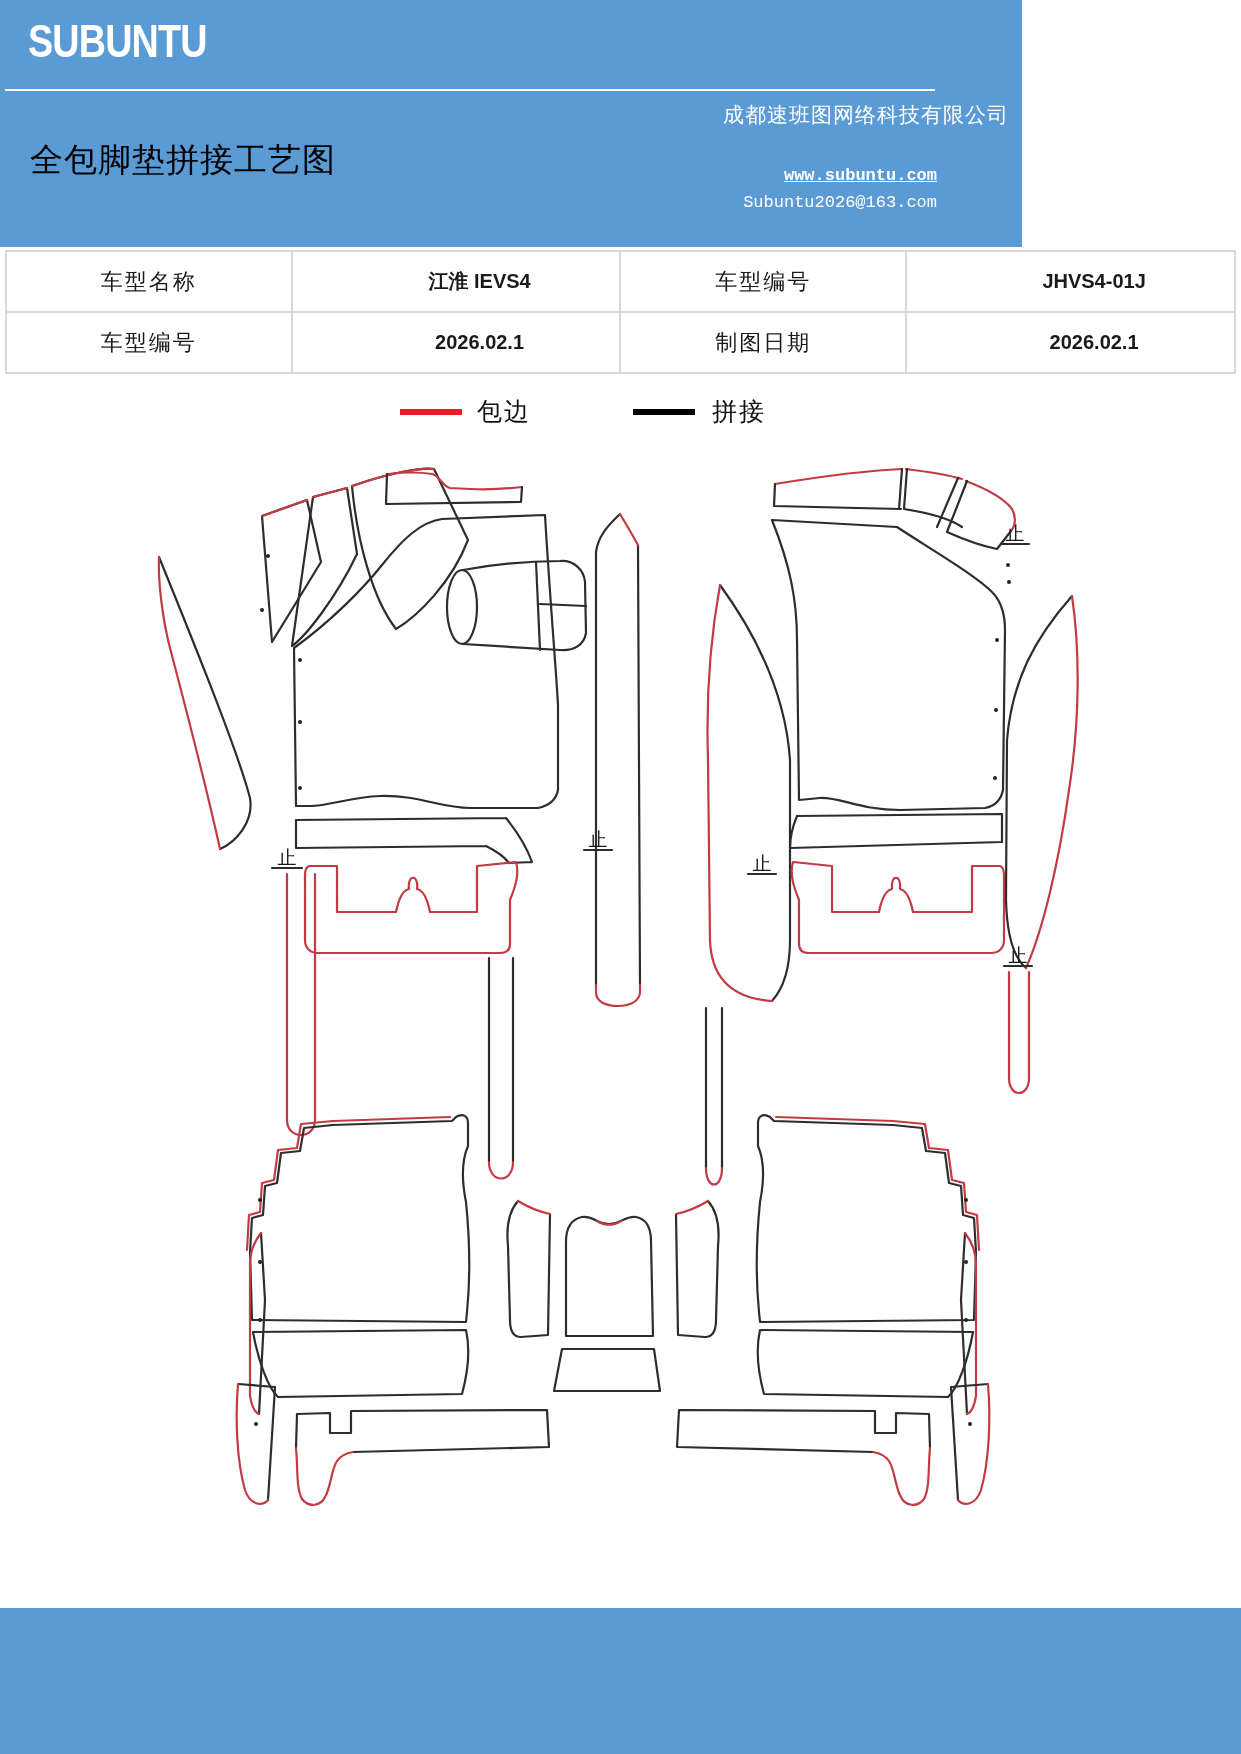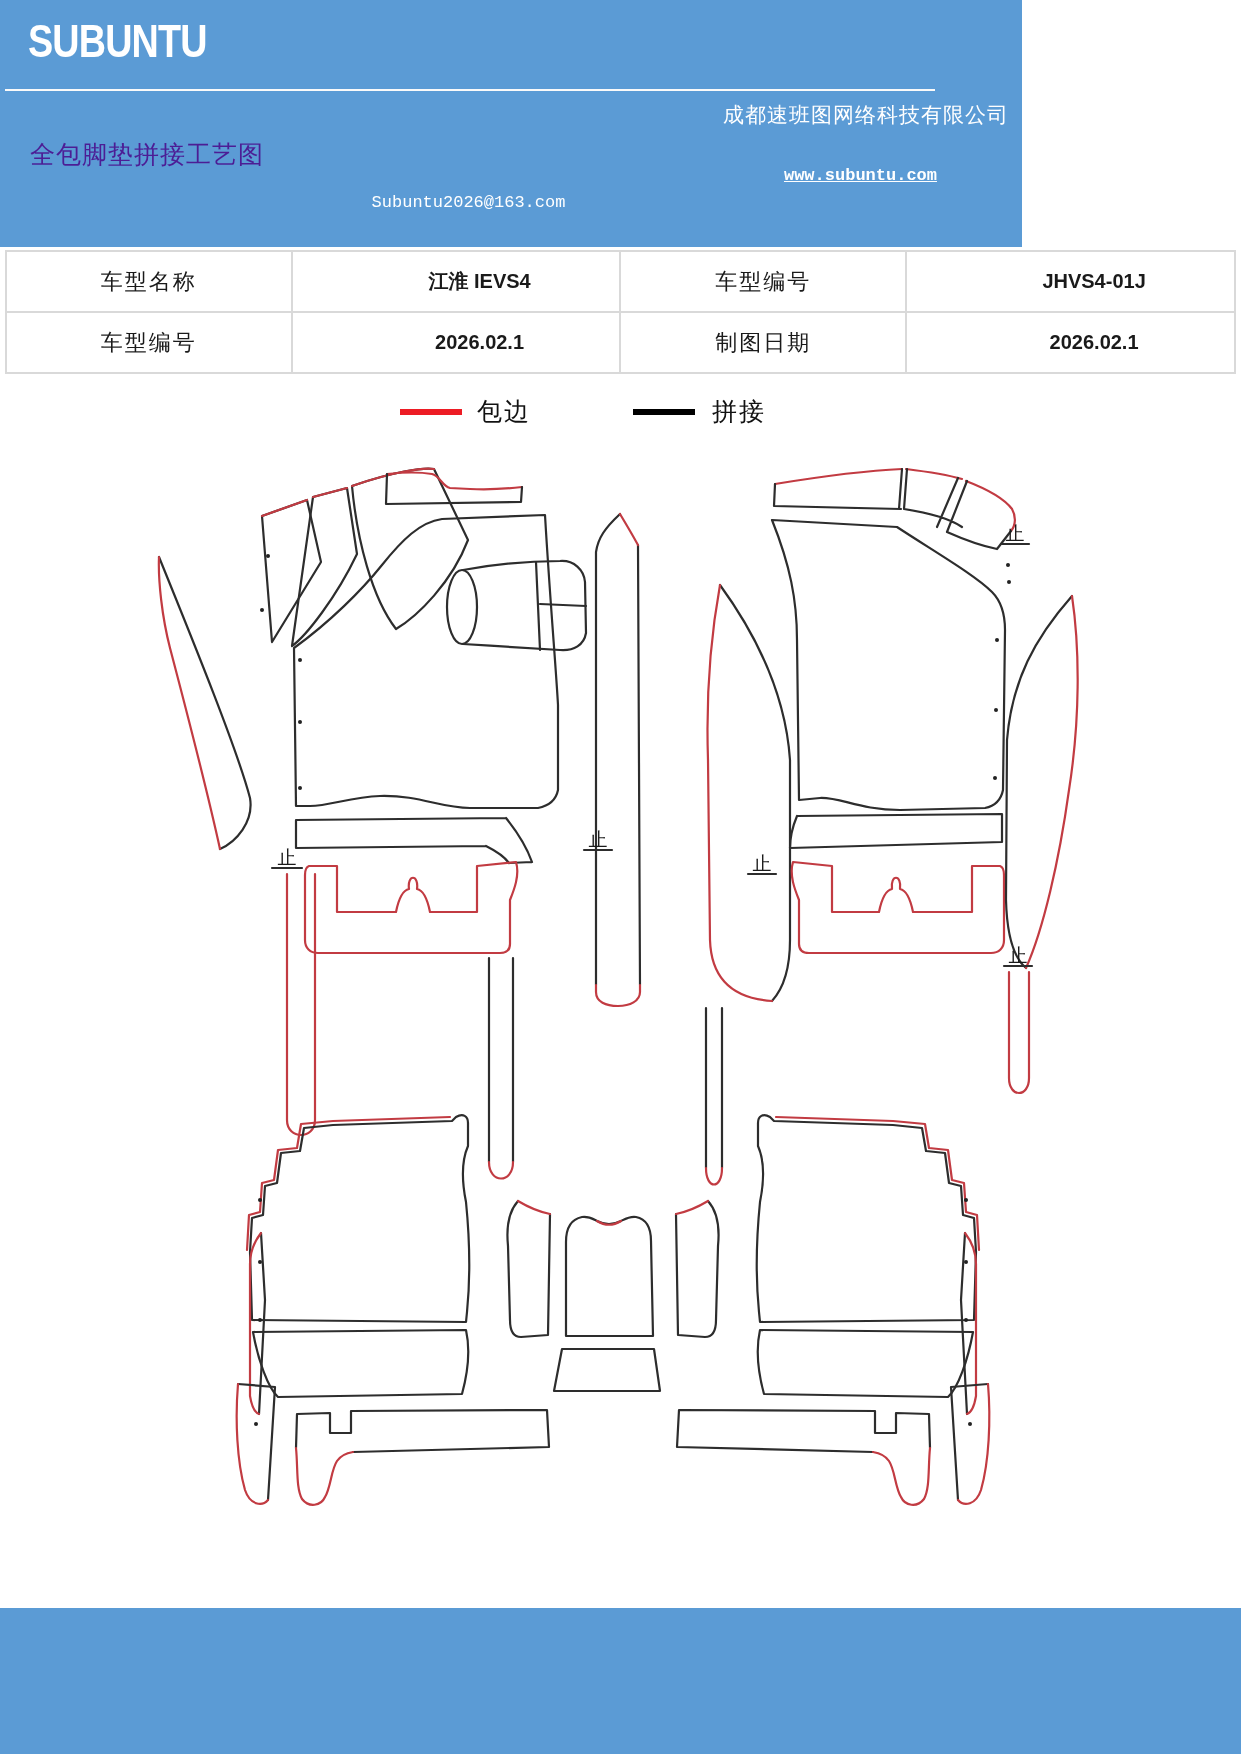--- a/index.html
+++ b/index.html
@@ -4,27 +4,27 @@
 <style>
   html,body{margin:0;padding:0;background:#888;}
   .page{position:relative;width:1241px;height:1754px;background:#fff;
         font-family:"Liberation Sans",sans-serif;overflow:hidden;margin:0 auto;}
   
   .hdr{position:absolute;left:0;top:0;width:1022px;height:247px;background:var(--accent,#5b9bd5);}
   .logo{position:absolute;left:28px;top:14px;color:#fff;font-size:46px;font-weight:800;
         letter-spacing:-1px;transform:scaleX(.82);transform-origin:left top;
         font-family:"Liberation Sans",sans-serif;}
   .hdr-line{position:absolute;left:5px;top:89px;width:930px;height:2px;background:#fafafa;}
-  .doc-title{position:absolute;left:30px;top:138px;color:#4c1d95;font-size:25px;
+  .doc-title{position:absolute;left:30px;top:138px;color:#000000;font-size:33px;
         font-family:"Liberation Serif",serif;letter-spacing:1px;}
   .hdr-co{position:absolute;left:0;top:101px;width:993px;text-align:right;color:#fff;
         font-size:21px;font-family:"Liberation Serif",serif;letter-spacing:1px;padding-left:16px;}
   .hdr-web{position:absolute;left:0;top:166px;width:937px;text-align:right;color:#fff;
         font-size:17px;font-family:"Liberation Mono",monospace;text-decoration:underline;font-weight:bold;}
-  .hdr-mail{position:absolute;left:0;top:193px;width:937px;text-align:center;color:#fff;
+  .hdr-mail{position:absolute;left:0;top:193px;width:937px;text-align:right;color:#fff;
         font-size:17px;font-family:"Liberation Mono",monospace;}
   .sop{position:absolute;left:1040px;top:62px;color:#fff;font-size:82px;font-weight:800;
         letter-spacing:-3px;transform:scaleX(.88);transform-origin:left top;}
   
   .tbl{position:absolute;left:5px;top:250px;width:1231px;height:114px;border-collapse:collapse;
        table-layout:fixed;background:#fff;border-radius:16px;}
   .tbl td{border:2px solid #d9d9d9;text-align:center;vertical-align:middle;width:25%;height:57px;
        color:#1a1a1a;}
   .tbl td.lbl{font-family:"Liberation Serif",serif;font-size:22px;letter-spacing:2px;}
   .tbl td.val{font-family:"Liberation Sans",sans-serif;font-size:20px;font-weight:600;padding-left:48px;}

